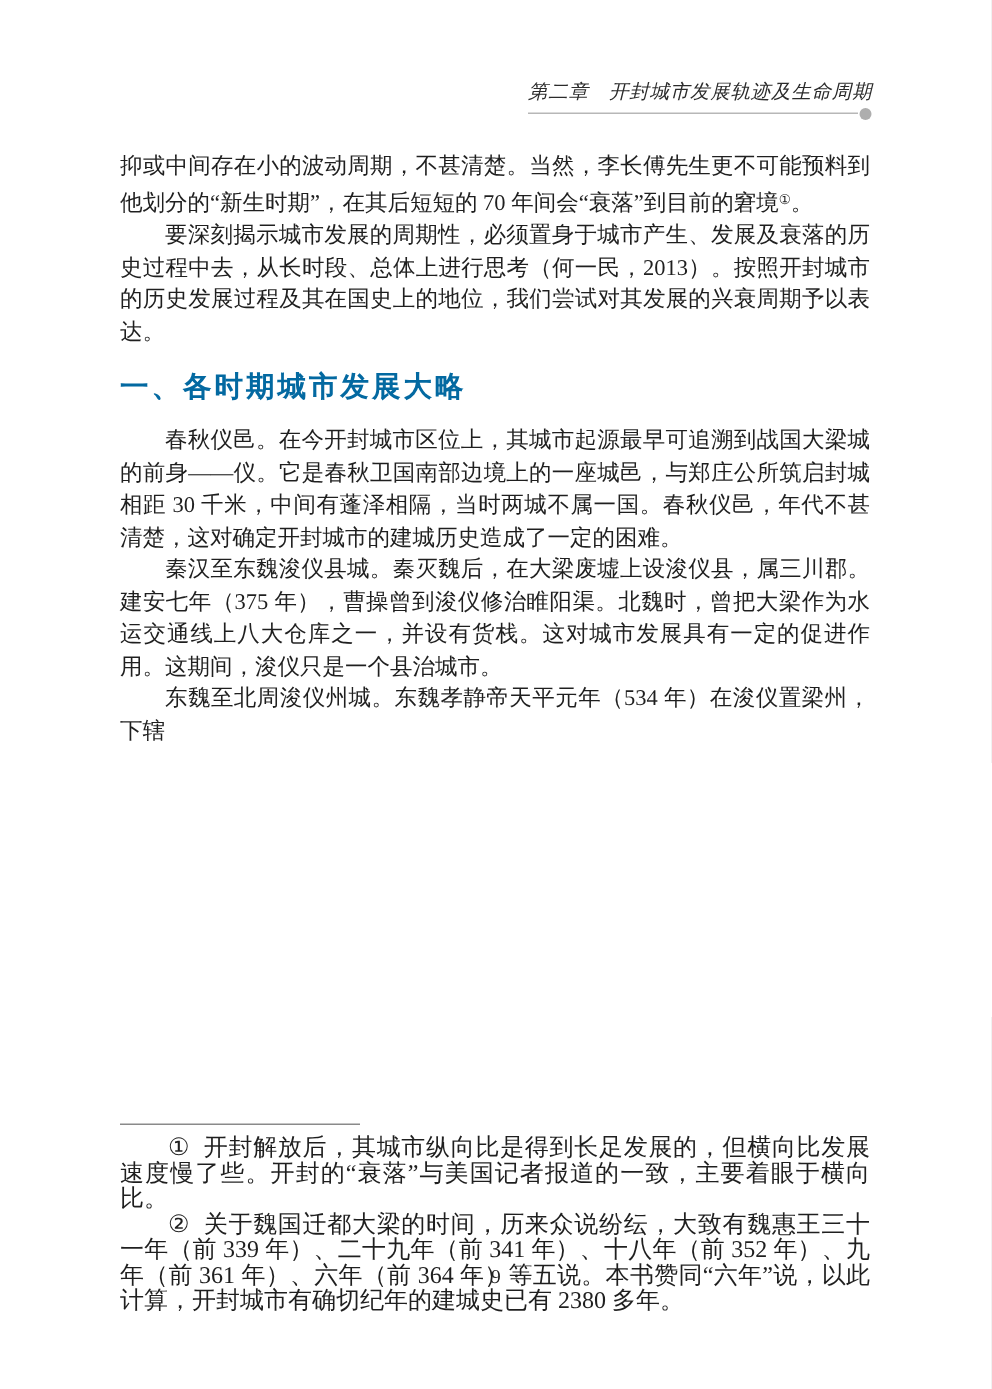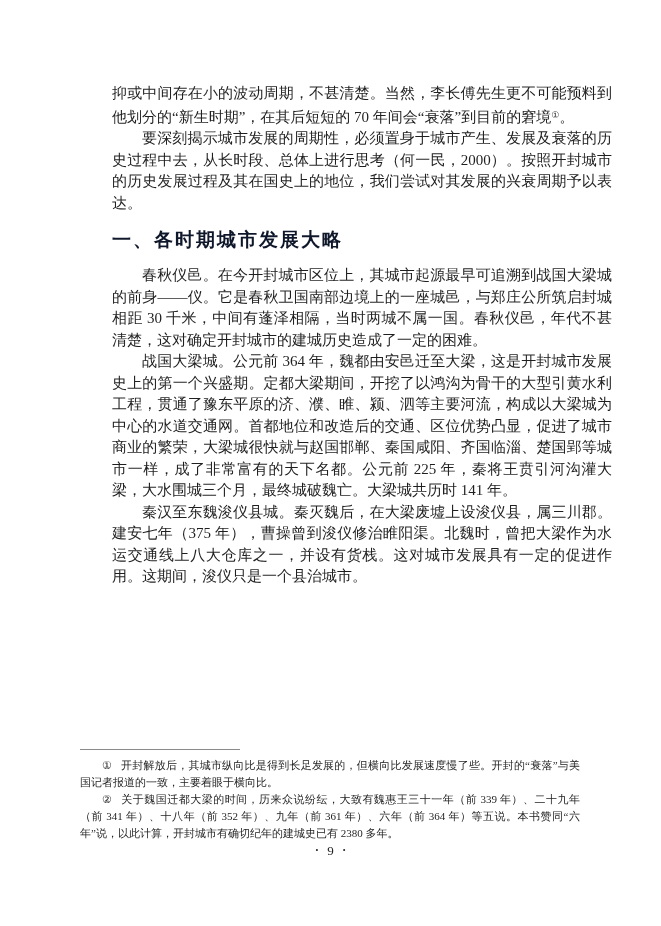--- a/index.html
+++ b/index.html
@@ -28,63 +28,68 @@
     border-top:1px solid #b7b7b7;
     height:0;
   }
   .header-dot {
     position:absolute; right:-9px; top:-4px;
     width:8px; height:8px; border-radius:50%;
     background:#aeaeae;
   }
   
   .body-blocks {
-    position:absolute; left:80px; top:83px; width:500px;
+    position:absolute; left:80px; top:101px; width:500px;
     font-size:15px; line-height:21.5px;
     text-align:justify;
-    margin-left:32px;
   }
   .para { margin:0; }
   .para.indent { text-indent:2em; }
   .supref { font-size:9px; vertical-align:4px; letter-spacing:0; }
   .section-heading {
     font-family:"DejaVu Sans","Liberation Sans",sans-serif;
     font-weight:bold;
     font-size:19px;
     line-height:26px;
     letter-spacing:2px;
-    color:#0f172a;
+    color:#0369a1;
     margin:12px 0 13px 0;
     text-indent:0;
   }
   
   .footnotes { position:absolute; left:80px; top:749px; width:500px; }
   .footnote-rule { width:160px; border-top:1px solid #8a8a8a; margin-bottom:7px; }
-  .footnote { margin:0; font-size:11px; line-height:17px; text-align:justify; text-indent:2em; }
+  .footnote { margin:0; font-size:16px; line-height:17px; text-align:justify; text-indent:2em; }
   .fn-marker { margin-right:9px; }
   
   .page-number-row {
     position:absolute; left:0; top:843px; width:661px;
     text-align:center; font-size:13px; color:#222;
   }
   .pn-dot { font-size:8px; vertical-align:2px; margin:0 9px; }
 </style>
 </head>
 <body>
 
 <div class="page">
 
+  <div class="header">
+    <div class="header-title">第二章　开封城市发展轨迹及生命周期</div>
+    <div class="header-rule">
+      <span class="header-dot"></span>
+    </div>
+  </div>
 
   <div class="body-blocks" id="body-blocks">
       <p class="para">抑或中间存在小的波动周期，不甚清楚。当然，李长傅先生更不可能预料到他划分的“新生时期”，在其后短短的 70 年间会“衰落”到目前的窘境<span class="supref">①</span>。</p>
-      <p class="para indent">要深刻揭示城市发展的周期性，必须置身于城市产生、发展及衰落的历史过程中去，从长时段、总体上进行思考（何一民，2000）。按照开封城市的历史发展过程及其在国史上的地位，我们尝试对其发展的兴衰周期予以表达。</p>
+      <p class="para indent">要深刻揭示城市发展的周期性，必须置身于城市产生、发展及衰落的历史过程中去，从长时段、总体上进行思考（何一民，2013）。按照开封城市的历史发展过程及其在国史上的地位，我们尝试对其发展的兴衰周期予以表达。</p>
       <div class="section-heading">一、各时期城市发展大略</div>
       <p class="para indent">春秋仪邑。在今开封城市区位上，其城市起源最早可追溯到战国大梁城的前身——仪。它是春秋卫国南部边境上的一座城邑，与郑庄公所筑启封城相距 30 千米，中间有蓬泽相隔，当时两城不属一国。春秋仪邑，年代不甚清楚，这对确定开封城市的建城历史造成了一定的困难。</p>
-      <p class="para indent">战国大梁城。公元前 364 年，魏都由安邑迁至大梁，这是开封城市发展史上的第一个兴盛期。定都大梁期间，开挖了以鸿沟为骨干的大型引黄水利工程，贯通了豫东平原的济、濮、睢、颍、泗等主要河流，构成以大梁城为中心的水道交通网。首都地位和改造后的交通、区位优势凸显，促进了城市商业的繁荣，大梁城很快就与赵国邯郸、秦国咸阳、齐国临淄、楚国郢等城市一样，成了非常富有的天下名都。公元前 225 年，秦将王贲引河沟灌大梁，大水围城三个月，最终城破魏亡。大梁城共历时 141 年。</p>
       <p class="para indent">秦汉至东魏浚仪县城。秦灭魏后，在大梁废墟上设浚仪县，属三川郡。建安七年（375 年），曹操曾到浚仪修治睢阳渠。北魏时，曾把大梁作为水运交通线上八大仓库之一，并设有货栈。这对城市发展具有一定的促进作用。这期间，浚仪只是一个县治城市。</p>
+      <p class="para indent">东魏至北周浚仪州城。东魏孝静帝天平元年（534 年）在浚仪置梁州，下辖</p>
     </div>
 
   <div class="footnotes">
     <div class="footnote-rule"></div>
     <div id="footnote-list">
         <p class="footnote"><span class="fn-marker">①</span><span>开封解放后，其城市纵向比是得到长足发展的，但横向比发展速度慢了些。开封的“衰落”与美国记者报道的一致，主要着眼于横向比。</span></p>
         <p class="footnote"><span class="fn-marker">②</span><span>关于魏国迁都大梁的时间，历来众说纷纭，大致有魏惠王三十一年（前 339 年）、二十九年（前 341 年）、十八年（前 352 年）、九年（前 361 年）、六年（前 364 年）等五说。本书赞同“六年”说，以此计算，开封城市有确切纪年的建城史已有 2380 多年。</span></p>
       </div>
   </div>
 

